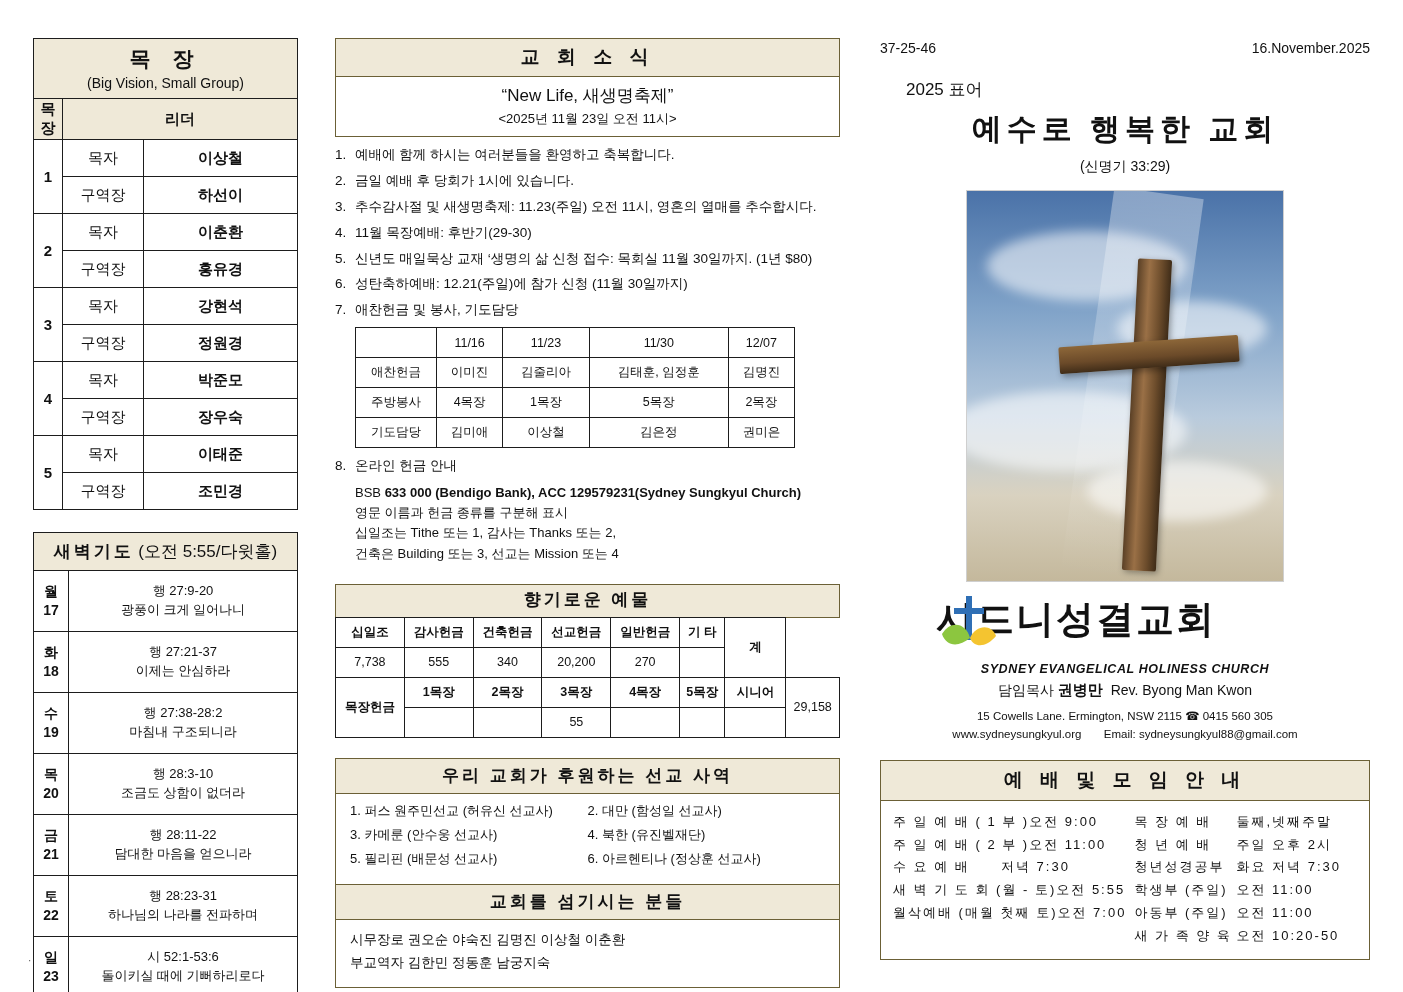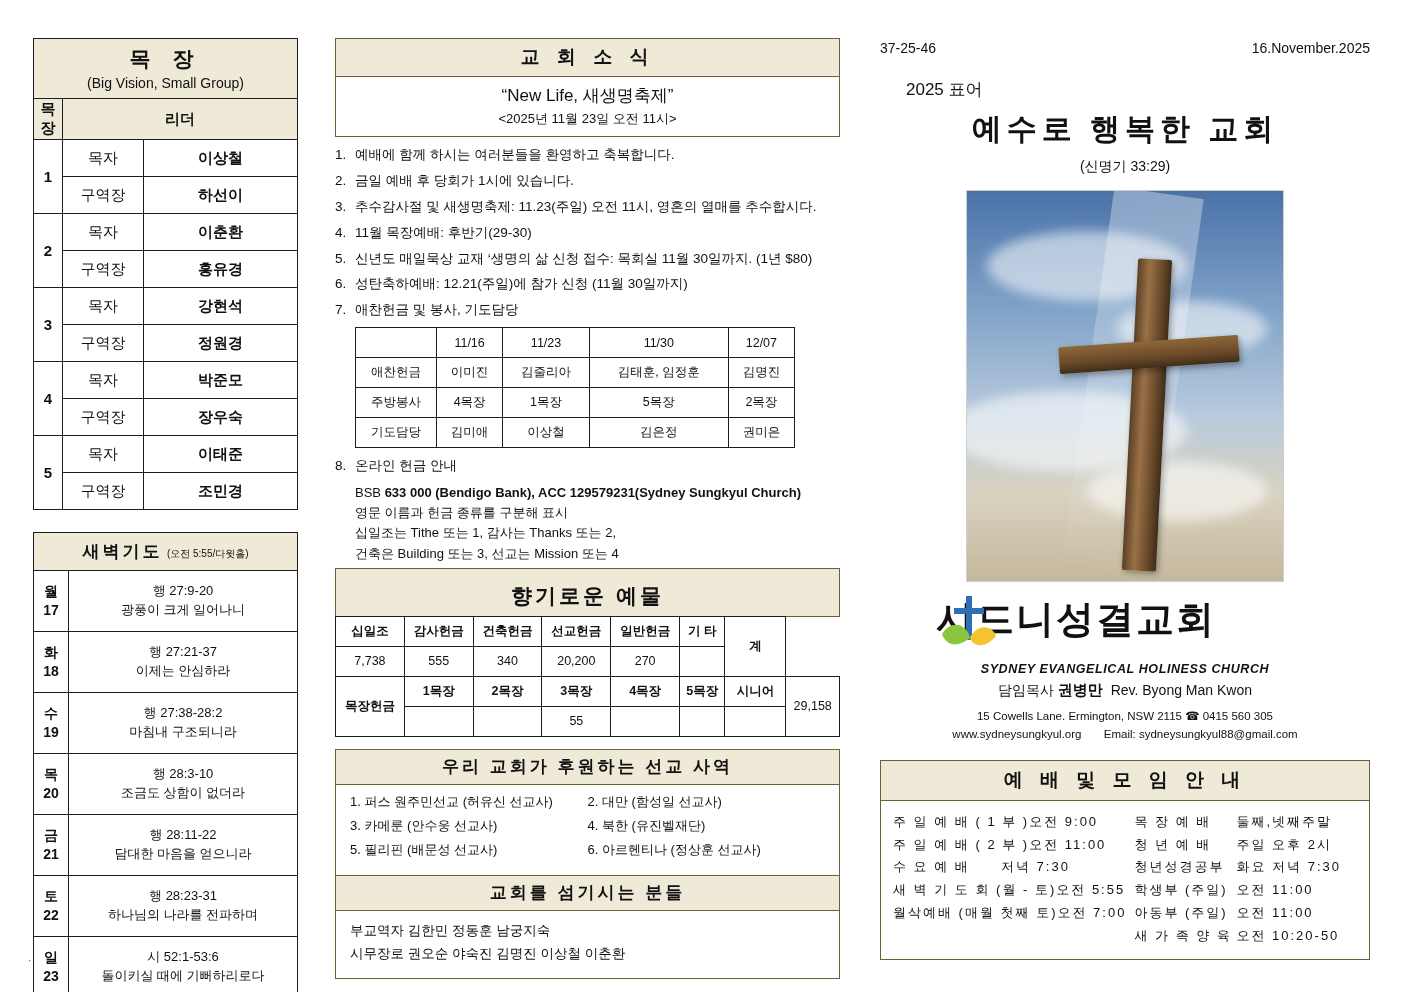--- a/index.html
+++ b/index.html
@@ -37,21 +37,21 @@
   table.mokjang td.name{font-weight:bold;}
 
   .dawn-title{
     margin-top:22px;
     border:1.5px solid #1d1d1d;
     background:#efe9d8;
     padding:7px 0;
     text-align:center;
   }
   .dawn-title .a{font-size:17px;font-weight:bold;letter-spacing:3px;}
-  .dawn-title .b{font-size:10px;}
+  .dawn-title .b{font-size:17px;}
 
   table.dawn{width:265px;margin-top:-1px;font-size:13px;}
   table.dawn td.day{width:32px;font-weight:bold;line-height:1.35;font-size:14px;}
   table.dawn td.vs{padding:5px 2px;line-height:1.45;}
   table.dawn td{height:50px;}
 
   
   .col-mid{position:absolute;left:335px;top:38px;width:505px;}
 
   .news-title{
@@ -85,33 +85,33 @@
   ol.news li .n{position:absolute;left:0;top:0;}
 
   table.offer-sched{width:440px;margin:3px 0 9px 20px;font-size:12.5px;}
   table.offer-sched td{height:27px;}
   table.offer-sched td.lead{width:78px;}
 
   .bank{font-size:13px;margin-left:20px;line-height:1.55;}
   .bank .b1{font-weight:bold;}
 
   .offering-title{
-    margin-top:4px;
+    margin-top:20px;
     border:1.5px solid #6b6036;
     background:#efe9d8;
-    text-align:center;font-size:21px;font-weight:bold;letter-spacing:3px;
-    padding:13px 0 6px 0;
+    text-align:center;font-size:17px;font-weight:bold;letter-spacing:3px;
+    padding:3px 0 6px 0;
   }
   table.offering{width:505px;margin-top:-1px;font-size:12.5px;}
   table.offering td,table.offering th{height:27px;}
   table.offering th{font-weight:bold;}
   table.offering td.lbl{font-weight:bold;}
 
   .mission-title{
-    margin-top:12px;
+    margin-top:20px;
     border:1.5px solid #6b6036;
     background:#efe9d8;
     text-align:center;font-size:17px;font-weight:bold;letter-spacing:3px;
     padding:5px 0 6px 0;
   }
   .mission-body{
     border:1.5px solid #6b6036;border-top:none;
     padding:8px 14px 10px 14px;
     font-size:13px;
   }
@@ -408,22 +408,22 @@
         <div>4. 북한 (유진벨재단)</div>
       </div>
       <div class="row">
         <div>5. 필리핀 (배문성 선교사)</div>
         <div>6. 아르헨티나 (정상훈 선교사)</div>
       </div>
     </div>
 
     <div class="serve-title">교회를  섬기시는  분들</div>
     <div class="serve-body">
+      <div>시무장로 권오순 야숙진 김명진 이상철 이춘환</div>
       <div>부교역자 김한민 정동훈 남궁지숙</div>
-      <div>시무장로 권오순 야숙진 김명진 이상철 이춘환</div>
     </div>
   </div>
 
   <div class="col-right">
 
     <div class="rt-head">
       <span>37-25-46</span>
       <span>16.November.2025</span>
     </div>
 

